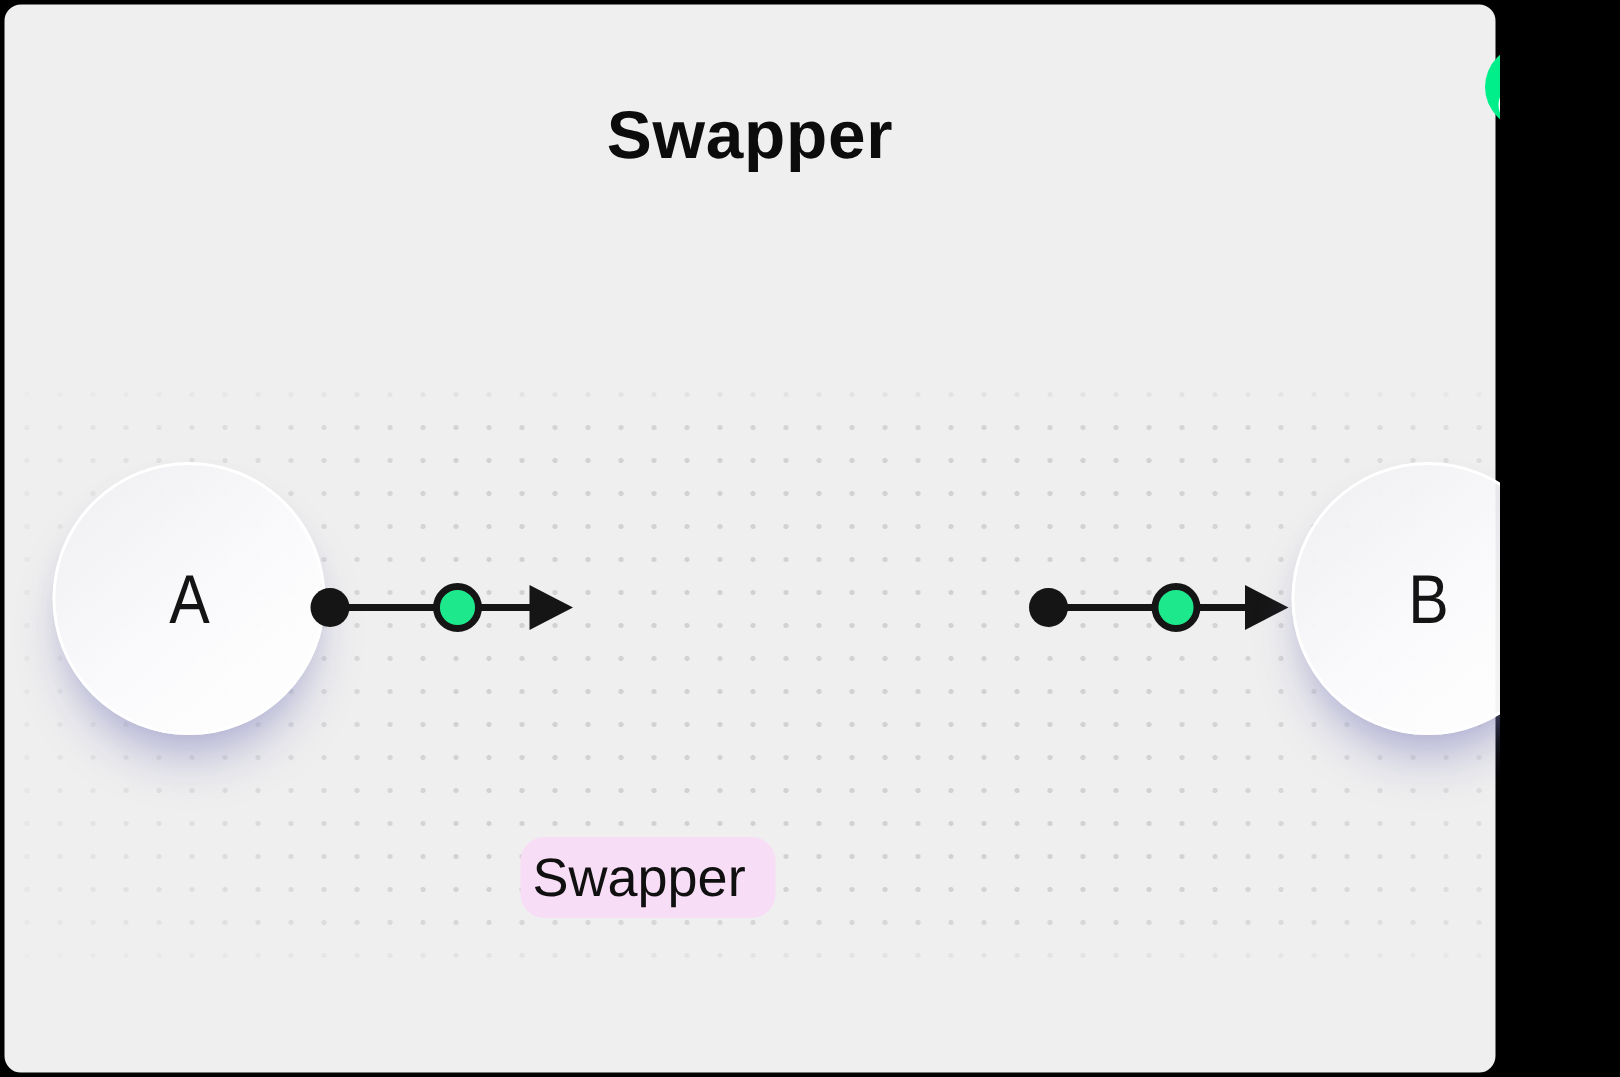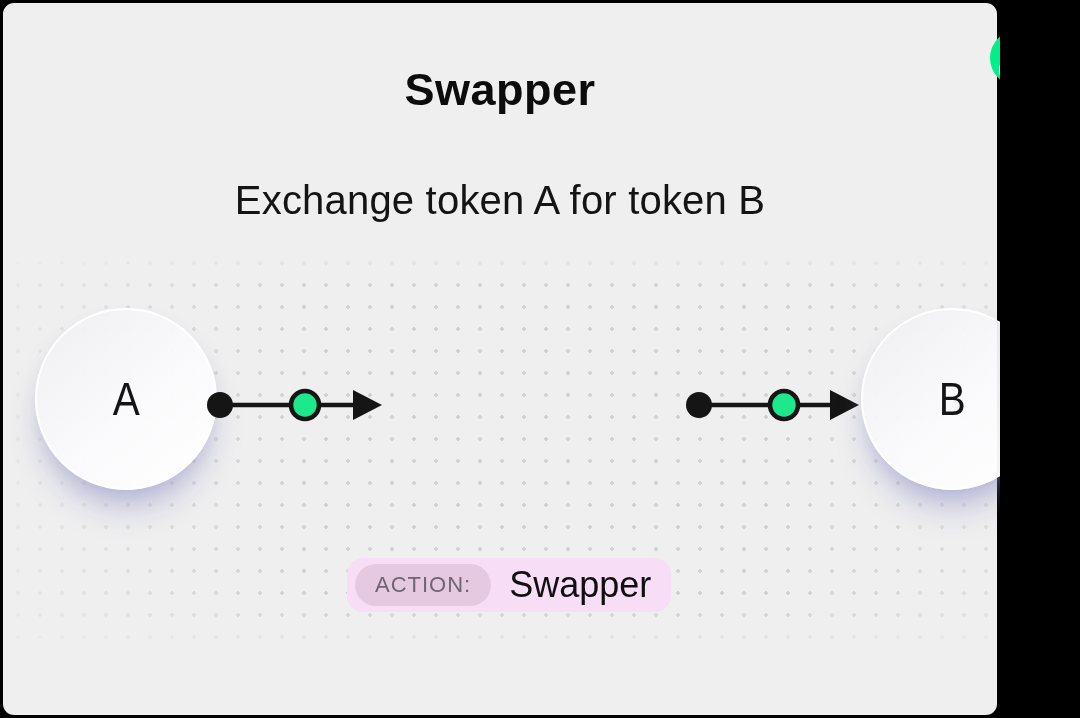--- a/index.html
+++ b/index.html
@@ -145,21 +145,20 @@
 <body>
 
 <div class="stage">
   <div class="frame"></div>
 
   <div class="dot-band">
     <div class="dot-band-inner"></div>
   </div>
 
   <div class="page-title">Swapper</div>
-  <div class="page-subtitle">Exchange token A for token B</div>
 
   <svg class="logo" viewBox="0 0 56 56">
     <circle cx="28" cy="28" r="28" fill="#00EF8B"></circle>
     <g fill="#ffffff">
       <rect x="20" y="12.5" width="23" height="9"></rect>
       <rect x="20" y="21.5" width="9" height="11.5"></rect>
       <rect x="38" y="21.5" width="9" height="9"></rect>
     </g>
     <circle cx="23.5" cy="40" r="10.5" fill="none" stroke="#ffffff" stroke-width="8"></circle>
   </svg>
@@ -195,16 +194,15 @@
     <polygon points="148,7 148,37 177,22" fill="#151515"></polygon>
     <circle cx="17" cy="22" r="13" fill="#151515"></circle>
     <circle cx="102" cy="22" r="14" fill="#1DE98C" stroke="#151515" stroke-width="4.6"></circle>
   </svg>
 
   <div class="node-circle node-b">
     <span class="node-letter">B</span>
   </div>
 
   <div class="action-badge">
-    <span class="action-badge-label">ACTION:</span>
     <span class="action-badge-value">Swapper</span>
   </div>
 </div>
 
 </body></html>

